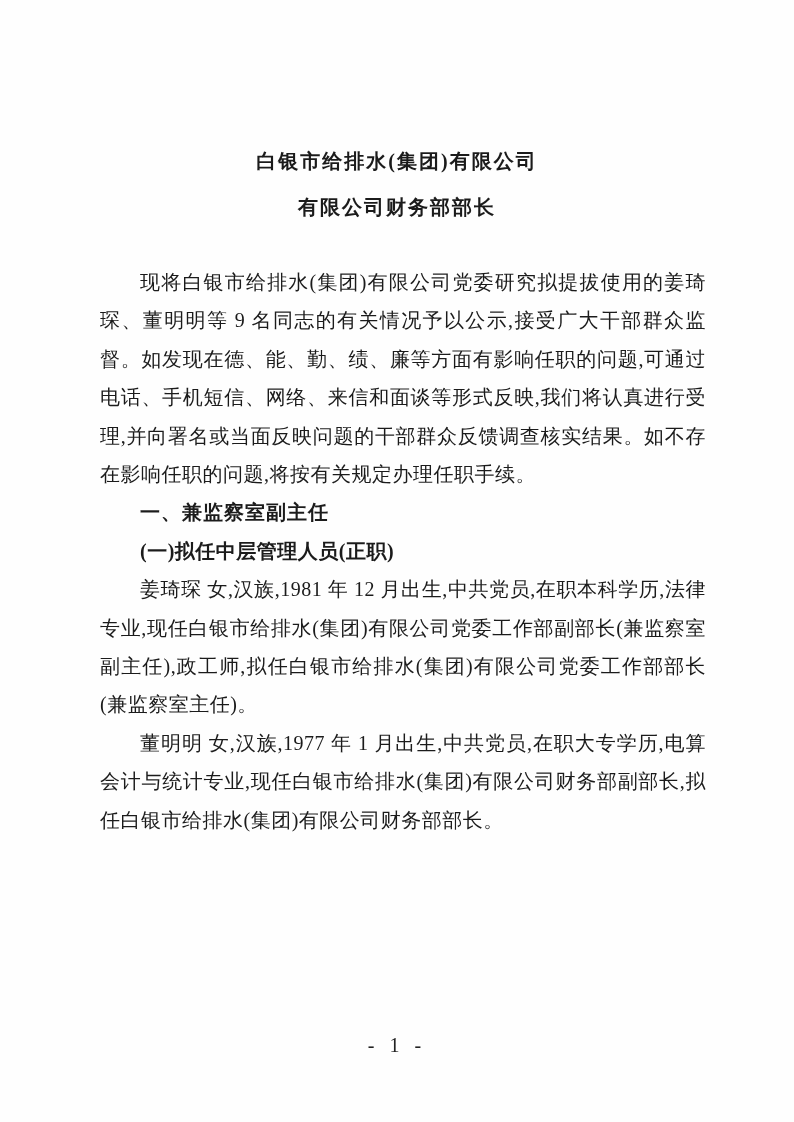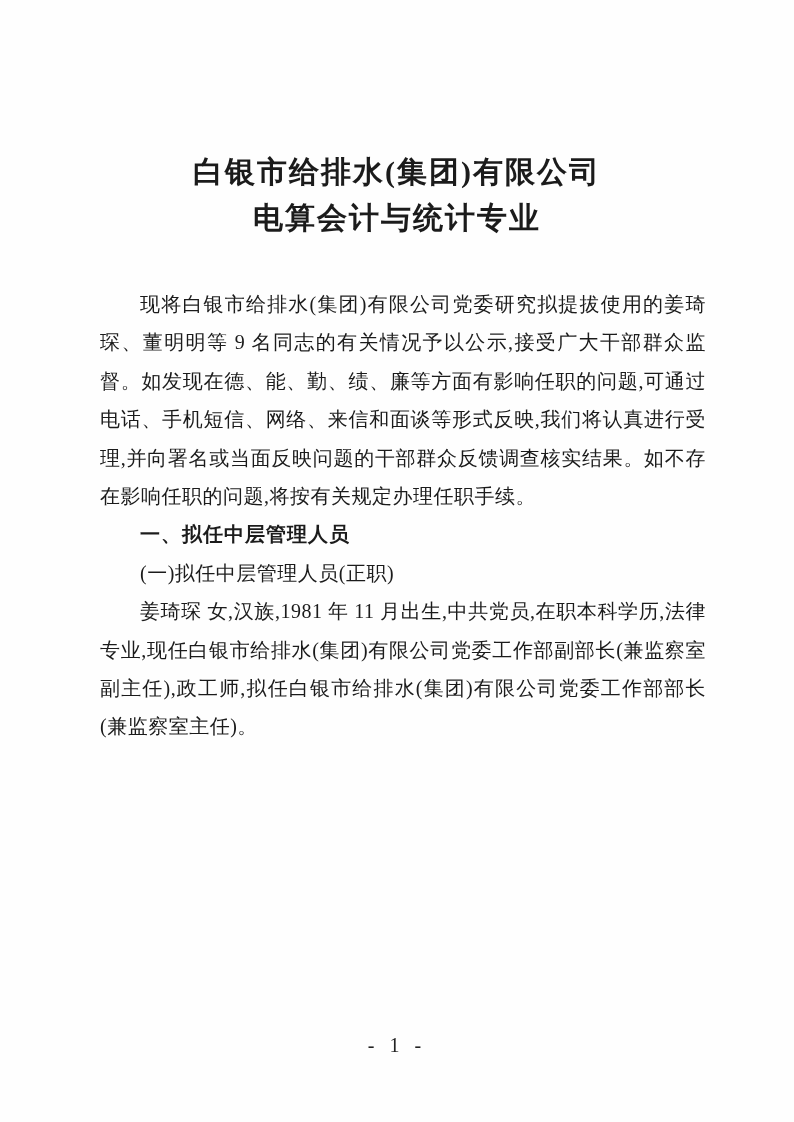--- a/index.html
+++ b/index.html
@@ -11,24 +11,24 @@
     position: relative;
     width: 794px;
     height: 1122px;
     background: #fefefe;
     color: #1b1b1b;
     font-family: "Liberation Serif", "DejaVu Serif", serif;
     overflow: hidden;
     box-sizing: border-box;
   }
   .doc-title {
-    margin: 11px;
+    margin: 0;
     padding-top: 138px;
     text-align: center;
-    font-size: 30px;
+    font-size: 20px;
     line-height: 46px;
     font-weight: bold;
     letter-spacing: 2px;
   }
   .title-line {
     display: block;
   }
   .doc-body {
     box-sizing: border-box;
     padding: 33px 88px 0 100px;
@@ -40,41 +40,42 @@
   .para {
     margin: 0;
     text-indent: 2em;
   }
   .heading1 {
     font-weight: bold;
     font-family: "Liberation Sans", "DejaVu Sans", sans-serif;
     letter-spacing: 1px;
   }
   .heading2 {
-    font-weight: normal;
+    font-weight: bold;
   }
   .page-number {
     position: absolute;
     left: 0;
     right: 0;
     top: 1034px;
     text-align: center;
     font-size: 20px;
     letter-spacing: 5px;
     color: #222;
   }
 </style>
 </head>
 <body>
 
 <div class="page">
   <h1 class="doc-title">
     <span class="title-line">白银市给排水(集团)有限公司</span>
-    <span class="title-line">电算会计与统计专业</span>
+    <span class="title-line">有限公司财务部部长</span>
   </h1>
   <div class="doc-body">
     <p class="para">现将白银市给排水(集团)有限公司党委研究拟提拔使用的姜琦琛、董明明等 9 名同志的有关情况予以公示,接受广大干部群众监督。如发现在德、能、勤、绩、廉等方面有影响任职的问题,可通过电话、手机短信、网络、来信和面谈等形式反映,我们将认真进行受理,并向署名或当面反映问题的干部群众反馈调查核实结果。如不存在影响任职的问题,将按有关规定办理任职手续。</p>
-    <p class="para heading1">一、拟任中层管理人员</p>
+    <p class="para heading1">一、兼监察室副主任</p>
     <p class="para heading2">(一)拟任中层管理人员(正职)</p>
-    <p class="para">姜琦琛 女,汉族,1981 年 11 月出生,中共党员,在职本科学历,法律专业,现任白银市给排水(集团)有限公司党委工作部副部长(兼监察室副主任),政工师,拟任白银市给排水(集团)有限公司党委工作部部长(兼监察室主任)。</p>
+    <p class="para">姜琦琛 女,汉族,1981 年 12 月出生,中共党员,在职本科学历,法律专业,现任白银市给排水(集团)有限公司党委工作部副部长(兼监察室副主任),政工师,拟任白银市给排水(集团)有限公司党委工作部部长(兼监察室主任)。</p>
+    <p class="para">董明明 女,汉族,1977 年 1 月出生,中共党员,在职大专学历,电算会计与统计专业,现任白银市给排水(集团)有限公司财务部副部长,拟任白银市给排水(集团)有限公司财务部部长。</p>
   </div>
   <div class="page-number">- 1 -</div>
 </div>
 
 </body></html>

